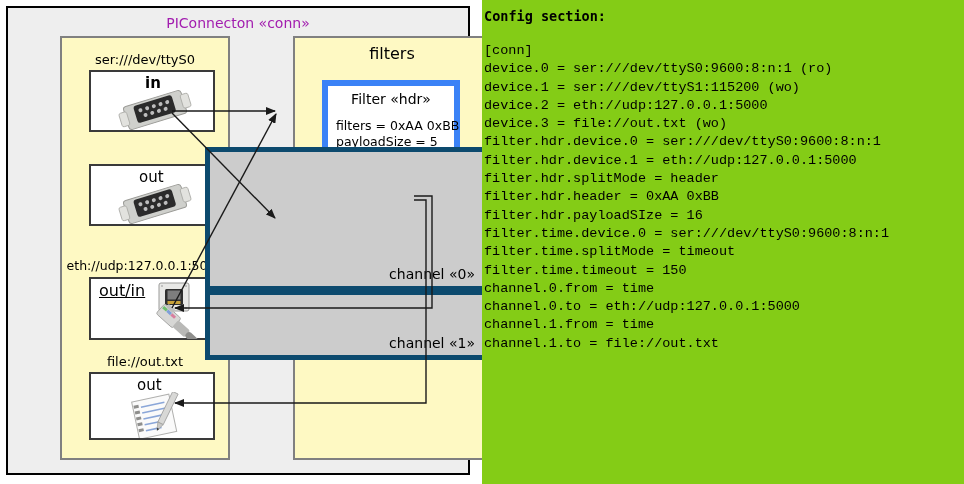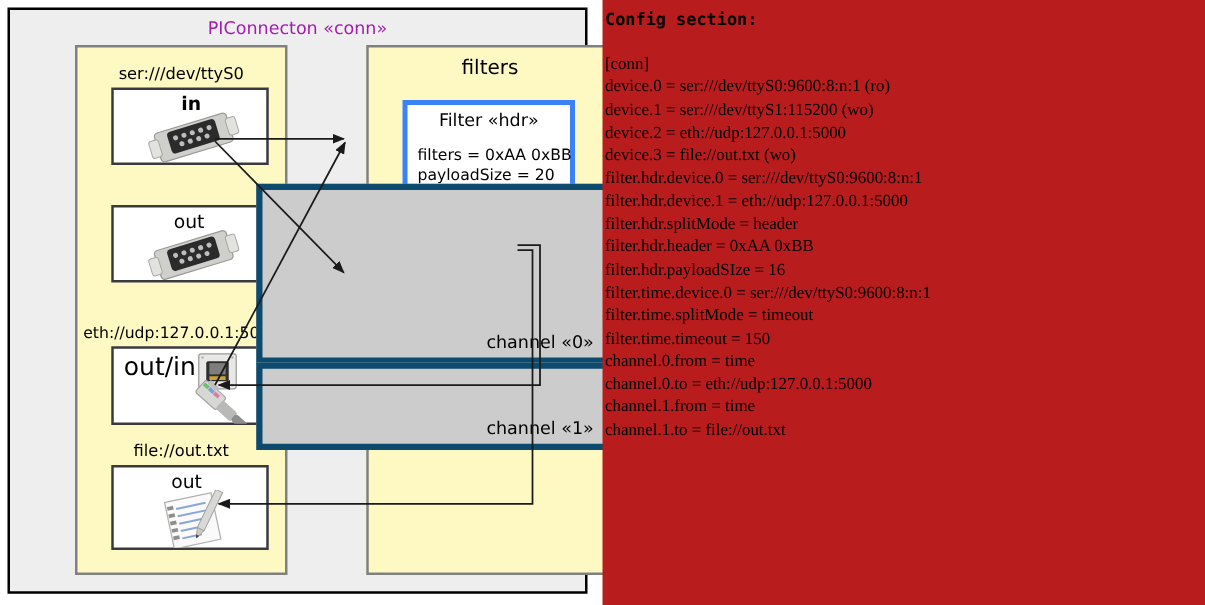--- a/index.html
+++ b/index.html
@@ -94,21 +94,21 @@
 
   .dev-icon {
     position: absolute;
     z-index: 2;
   }
 
   
   .filter-box {
     position: absolute;
     background: #ffffff;
-    border: 4px solid #3b82f6;
+    border: 6px solid #3b82f6;
     box-sizing: border-box;
   }
   .filter-title {
     position: absolute;
     left: 0; top: 5px;
     width: 100%;
     text-align: center;
     font-size: 14px;
     color: #000;
   }
@@ -143,34 +143,34 @@
     width: 478px; height: 484px;
     pointer-events: none;
     z-index: 6;
   }
 
   
   #config {
     position: absolute;
     left: 482px; top: 0;
     width: 482px; height: 484px;
-    background: #b91c1c;
+    background: #84cc16;
   }
   #config-heading {
     position: absolute;
     left: 2px; top: 8px;
     font-family: "DejaVu Sans Mono", monospace;
     font-weight: bold;
     font-size: 13.5px;
     color: #000;
   }
   #config-lines {
     position: absolute;
     left: 2px; top: 42px;
-    font-family: Liberation Serif, serif;
+    font-family: Liberation Mono, monospace;
     font-size: 13.5px;
     line-height: 18.3px;
     color: #000;
     white-space: pre;
   }
   .cfg-line { display: block; }
 </style>
 </head>
 <body>
 
@@ -224,21 +224,21 @@
               <circle cx="52.5" cy="24" r="2"></circle>
           </g>
           <rect x="6" y="15" width="8" height="14" rx="2" fill="#e2e2de" stroke="#a8a8a4" stroke-width="0.8"></rect>
           <rect x="70" y="15" width="8" height="14" rx="2" fill="#e2e2de" stroke="#a8a8a4" stroke-width="0.8"></rect>
         </g>
       </svg>
     </div>
 
     <div class="device-label" style="top:220px; font-size:12.5px;">eth://udp:127.0.0.1:5000</div>
     <div class="device-box" style="top:239px; height:63px;">
-      <div class="device-dir" style="left:8px; top:2px; font-size:20px;">out/in</div>
+      <div class="device-dir" style="left:8px; top:2px; font-size:16px;text-decoration:underline;">out/in</div>
       <svg class="dev-icon" style="left:48px; top:2px;" width="74" height="58" viewBox="0 0 74 58">
         <rect x="20" y="2" width="30" height="28" rx="2" fill="#e8e8e6" stroke="#9b9b99" stroke-width="1"></rect>
         <rect x="26" y="8" width="18" height="16" rx="1.5" fill="#2f2f2f"></rect>
         <rect x="28.5" y="9.5" width="13" height="9" fill="#7e7e7e"></rect>
         <rect x="28.5" y="20" width="13" height="3" fill="#c8a23a"></rect>
         <circle cx="23" cy="5" r="1" fill="#b5b5b3"></circle>
           <circle cx="47" cy="5" r="1" fill="#b5b5b3"></circle>
         <circle cx="23" cy="27" r="1" fill="#b5b5b3"></circle>
           <circle cx="47" cy="27" r="1" fill="#b5b5b3"></circle>
         <g transform="rotate(42 30 36)">
@@ -282,21 +282,21 @@
       </svg>
     </div>
   </div>
 
   <div class="panel" id="filters-panel">
     <div class="panel-title">filters</div>
 
     <div class="filter-box" style="left:27px; top:42px; width:138px; height:76px;">
       <div class="filter-title">Filter «hdr»</div>
       <div class="filter-prop" style="top:32px;">filters = 0xAA 0xBB</div>
-      <div class="filter-prop" style="top:48px;">payloadSize = 20</div>
+      <div class="filter-prop" style="top:48px;">payloadSize = 5</div>
     </div>
 
     <div class="filter-box" style="left:27px; top:152px; width:138px; height:74px;">
       <div class="filter-title">Filter «time»</div>
       <div class="filter-prop" style="top:38px;">timeout = 150 ms</div>
     </div>
 
     <div class="channel-box" style="left:-90px; top:109px; width:285px; height:144px;">
       <div class="channel-label">channel «0»</div>
     </div>

